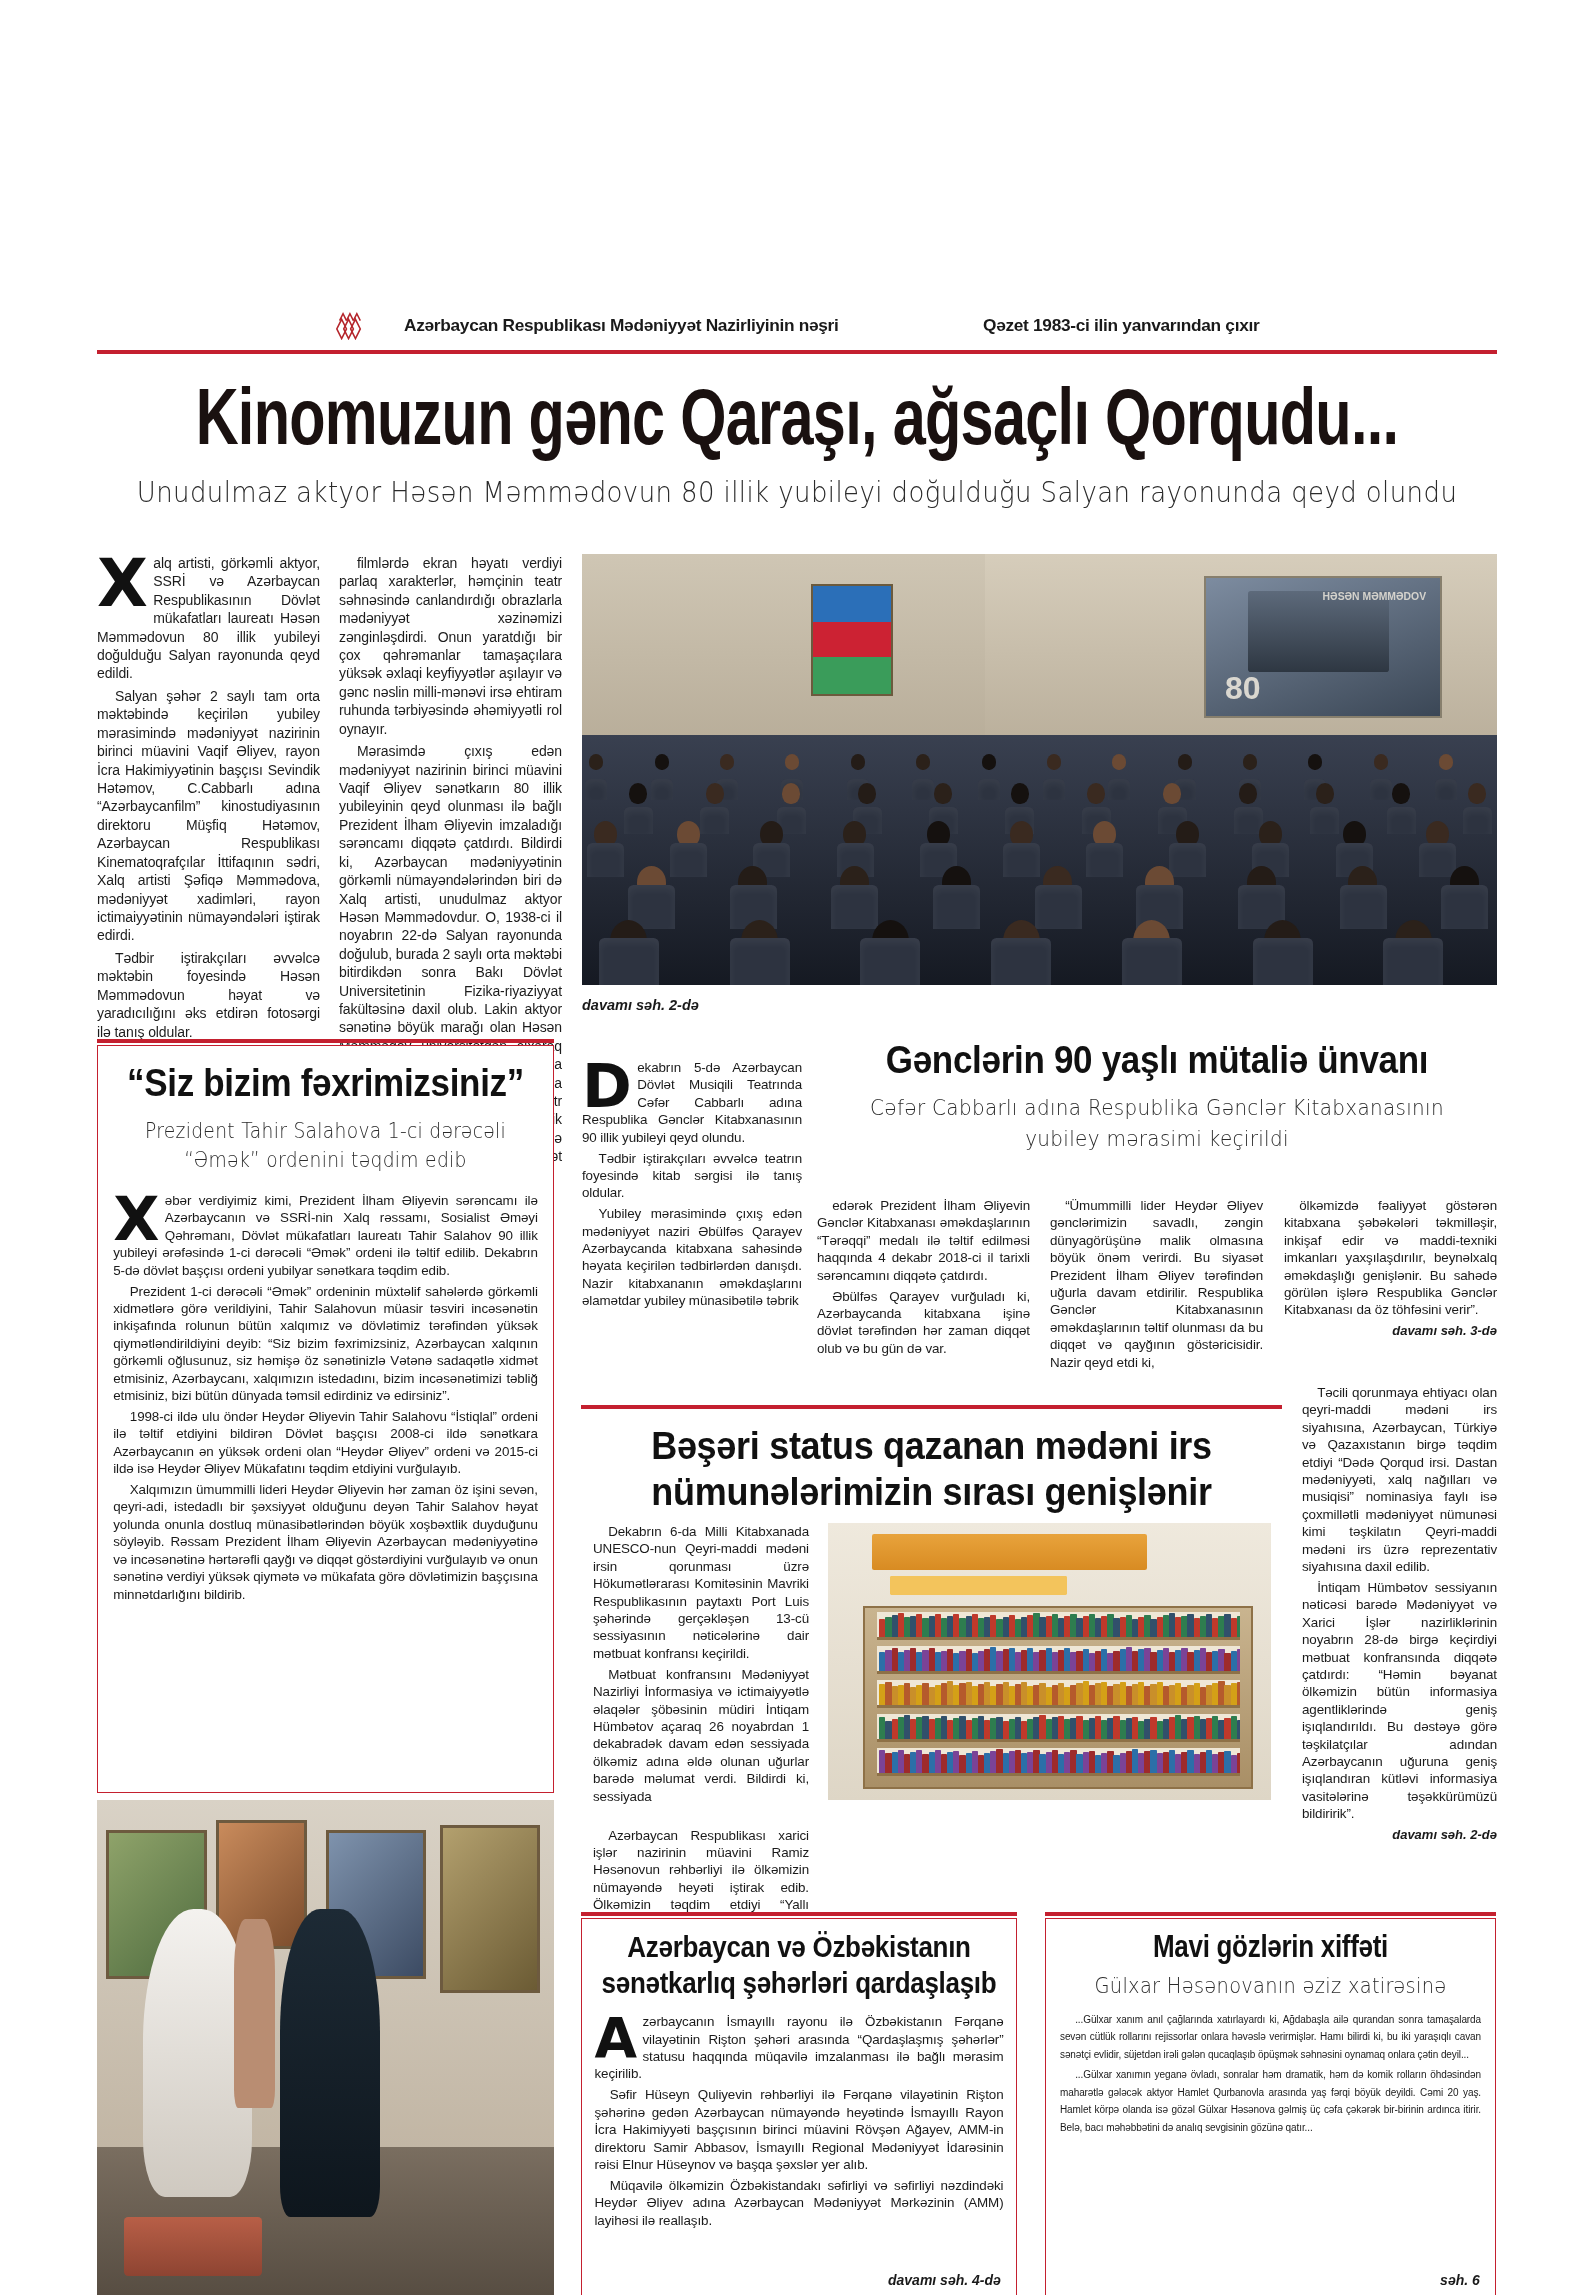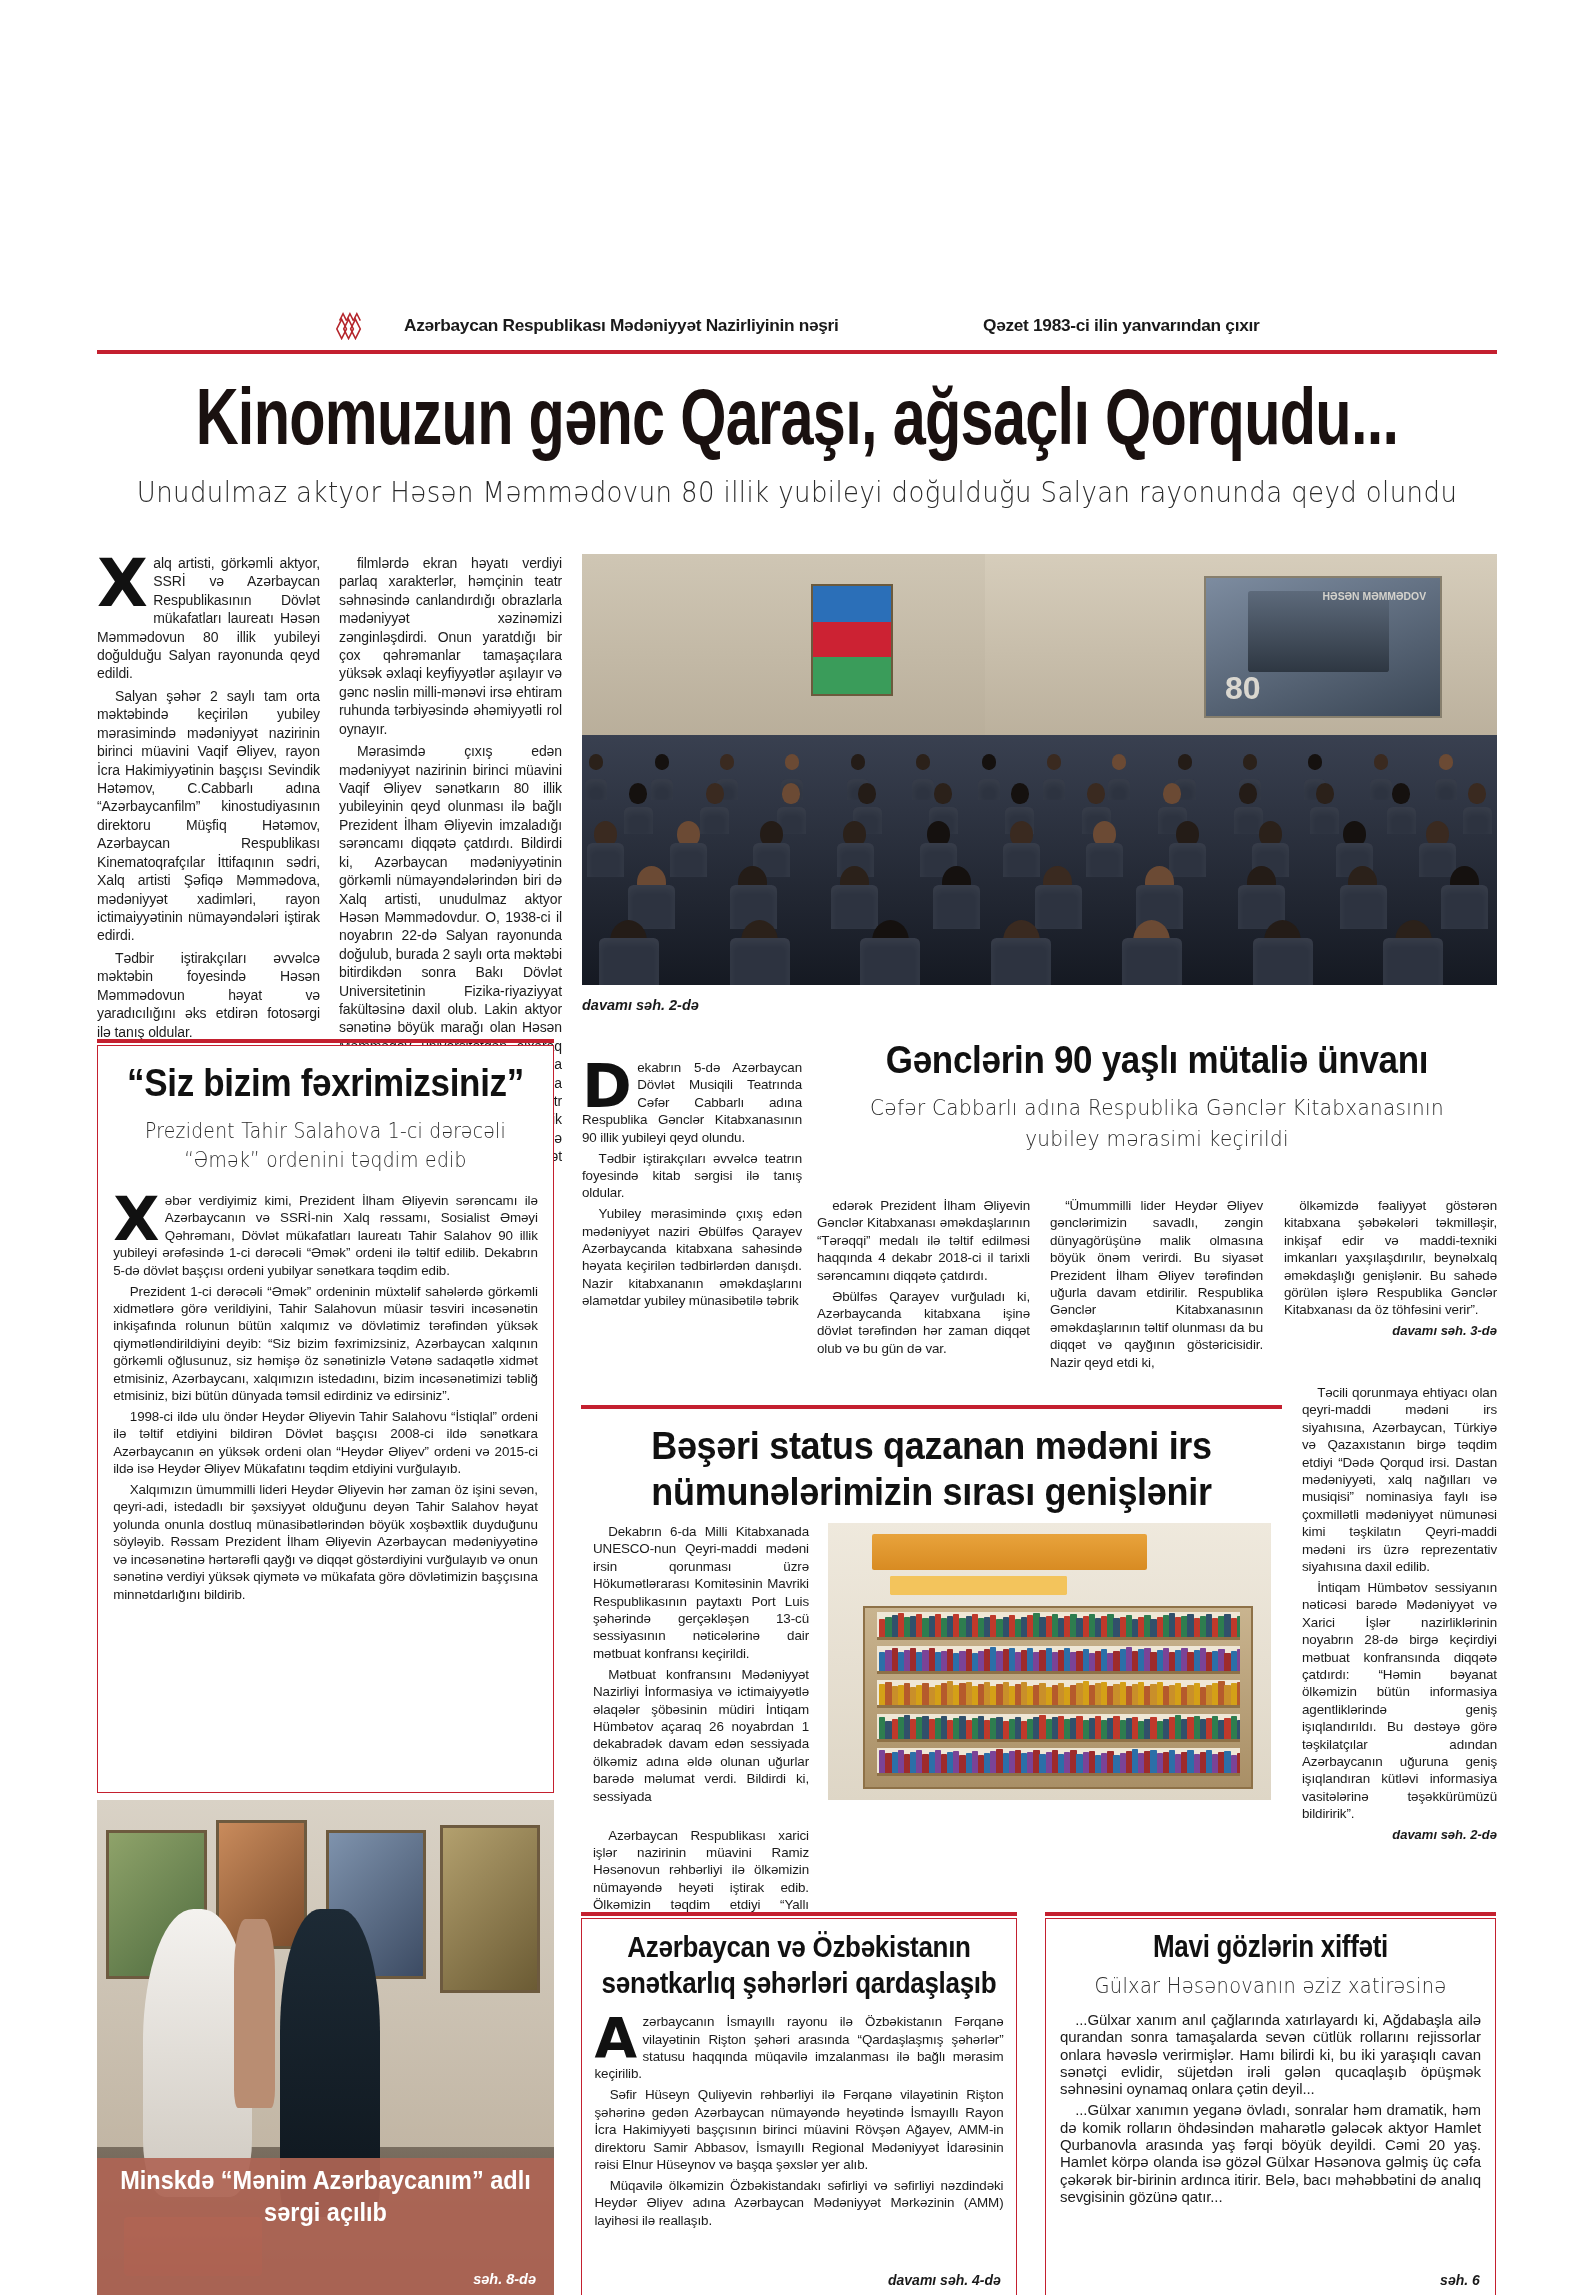--- a/index.html
+++ b/index.html
@@ -288,21 +288,21 @@
   #box-ozb { position:absolute; left: 581px; top: 1918px; width: 436px; height: 378px; padding: 9.7px 12.5px 7px 12.5px; }
   #box-ozb .t1 { font-size: 26px; line-height: 36px; transform: scaleY(1.16); }
   #box-ozb .body { margin-top: 12.5px; }
   #box-ozb .body p { font-size: 13.4px; line-height: 17.4px; text-align: justify; text-indent: 15.2px; margin:0 0 3.5px 0; letter-spacing:-0.1px;}
   #box-ozb .dropcap { font-size: 55px; line-height: 44px; }
 
   #box-mavi { position:absolute; left: 1045px; top: 1918px; width: 451px; height: 378px; padding: 9.7px 14px 7px 14px; }
   #box-mavi .t1 { font-size: 26px; line-height: 35px; transform: scaleY(1.18); }
   #box-mavi .t2 { font-size: 19.4px; line-height: 29px; margin-top: 7px; transform: scaleY(1.08);}
   #box-mavi .body { margin-top: 11px; }
-  #box-mavi .body p { font-size: 15px; line-height: 17.4px; text-align: justify; text-indent: 15.2px; margin:0 0 3.5px 0; letter-spacing:-0.1px;}
+  #box-mavi .body p { font-size: 10px; line-height: 17.4px; text-align: justify; text-indent: 15.2px; margin:0 0 3.5px 0; letter-spacing:-0.1px;}
 
   .box-foot {
     position:absolute; right: 15.2px; bottom: 7px;
     font-size: 14px; font-weight: bold; font-style: italic; color:#1a1a1a;
   }
 </style>
 </head>
 <body>
 
 <div class="page">
@@ -854,25 +854,20 @@
       <div class="art" style="left:50%;top:6%;width:22%;height:30%;background:linear-gradient(135deg,#7f93ad,#3c4b63);"></div>
       <div class="art" style="left:75%;top:5%;width:22%;height:34%;background:linear-gradient(135deg,#b3a06e,#6b5b34);"></div>
       <div class="floor"></div>
       <div class="dressw"></div>
       <div class="dressb"></div>
       <div class="person"></div>
       <div style="position:absolute;left:6%;bottom:4%;width:30%;height:12%;background:linear-gradient(#b85f47,#8e4432);border-radius:4.2px;"></div>
     </div>
   </div>
 
-  <div class="cap-band">
-    <div class="ct">Minskdə “Mənim Azərbaycanım” adlı</div>
-    <div class="ct">sərgi açılıb</div>
-    <div class="cp">səh. 8-də</div>
-  </div>
 
   <div class="boxed" id="box-ozb">
     <div class="sec-title-bold t1">Azərbaycan və Özbəkistanın</div>
     <div class="sec-title-bold t1">sənətkarlıq şəhərləri qardaşlaşıb</div>
     <div class="body">
       <p class="noindent" style="text-indent:0"><span class="dropcap">A</span><span>zərbaycanın İsmayıllı rayonu ilə Özbəkistanın Fərqanə vilayətinin Rişton şəhəri arasında “Qardaşlaşmış şəhərlər” statusu haqqında müqavilə imzalanması ilə bağlı mərasim keçirilib.</span></p>
       <p>Səfir Hüseyn Quliyevin rəhbərliyi ilə Fərqanə vilayətinin Rişton şəhərinə gedən Azərbaycan nümayəndə heyətində İsmayıllı Rayon İcra Hakimiyyəti başçısının birinci müavini Rövşən Ağayev, AMM-in direktoru Samir Abbasov, İsmayıllı Regional Mədəniyyət İdarəsinin rəisi Elnur Hüseynov və başqa şəxslər yer alıb.</p>
       <p>Müqavilə ölkəmizin Özbəkistandakı səfirliyi və səfirliyi nəzdindəki Heydər Əliyev adına Azərbaycan Mədəniyyət Mərkəzinin (AMM) layihəsi ilə reallaşıb.</p>
     </div>
     <div class="box-foot">davamı səh. 4-də</div>

